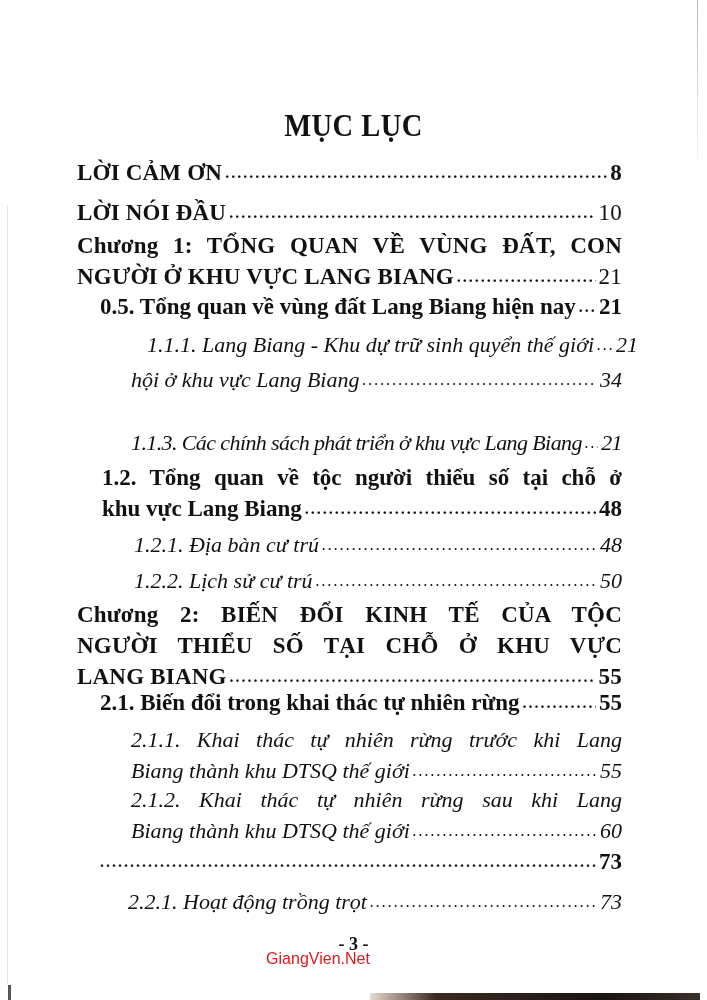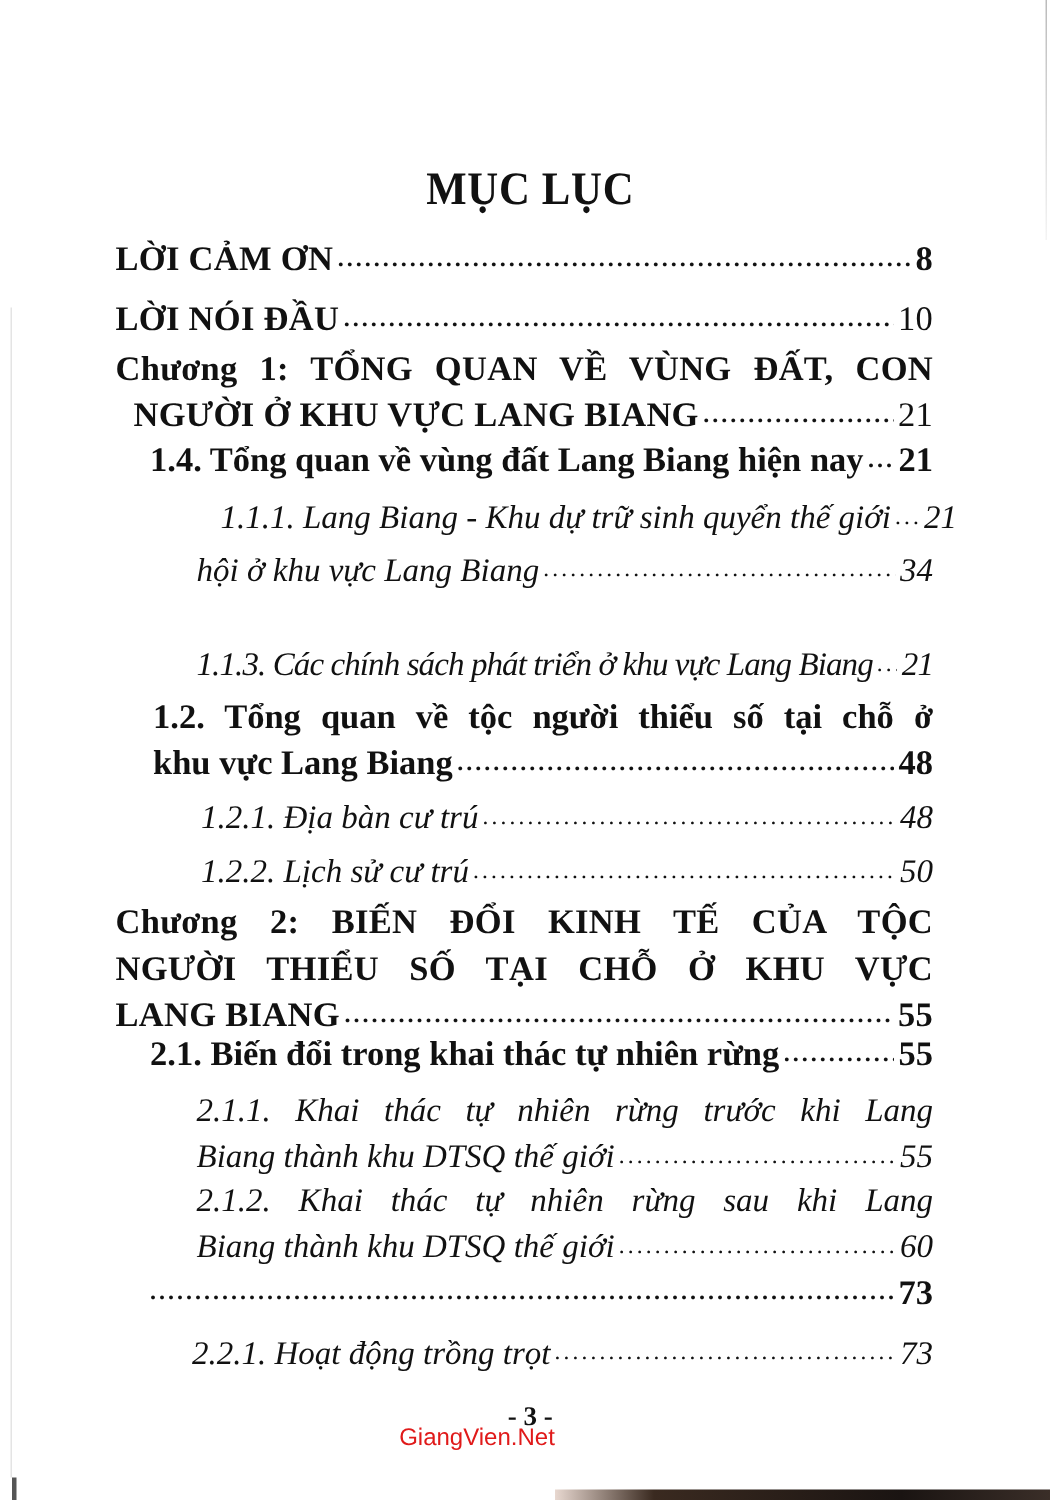--- a/index.html
+++ b/index.html
@@ -57,30 +57,30 @@
     <div class="entry lvl0" style="left:77px; width:545px; top:195px;">
       <div class="row">
           <span>LỜI NÓI ĐẦU</span>
           <span class="leader"></span>
           <span class="page-num" style="font-weight:normal">10</span>
         </div>
     </div>
 
     <div class="entry lvl0" style="left:77px; width:545px; top:228px;">
       <div class="justify">Chương 1: TỔNG QUAN VỀ VÙNG ĐẤT, CON</div>
-      <div class="row" style="margin-top:-4px;margin-left:12px;">
+      <div class="row" style="margin-top:-4px;">
           <span>NGƯỜI Ở KHU VỰC LANG BIANG</span>
           <span class="leader"></span>
           <span class="page-num" style="font-weight:normal">21</span>
         </div>
     </div>
 
     <div class="entry lvl1" style="left:100px; width:522px; top:289px;">
       <div class="row">
-          <span>1.4. Tổng quan về vùng đất Lang Biang hiện nay</span>
+          <span>0.5. Tổng quan về vùng đất Lang Biang hiện nay</span>
           <span class="leader"></span>
           <span class="page-num">21</span>
         </div>
     </div>
 
     <div class="entry lvl2" style="left:147px; width:491px; top:327px;">
       <div class="row">
           <span>1.1.1. Lang Biang - Khu dự trữ sinh quyển thế giới</span>
           <span class="leader"></span>
           <span class="page-num">21</span>

